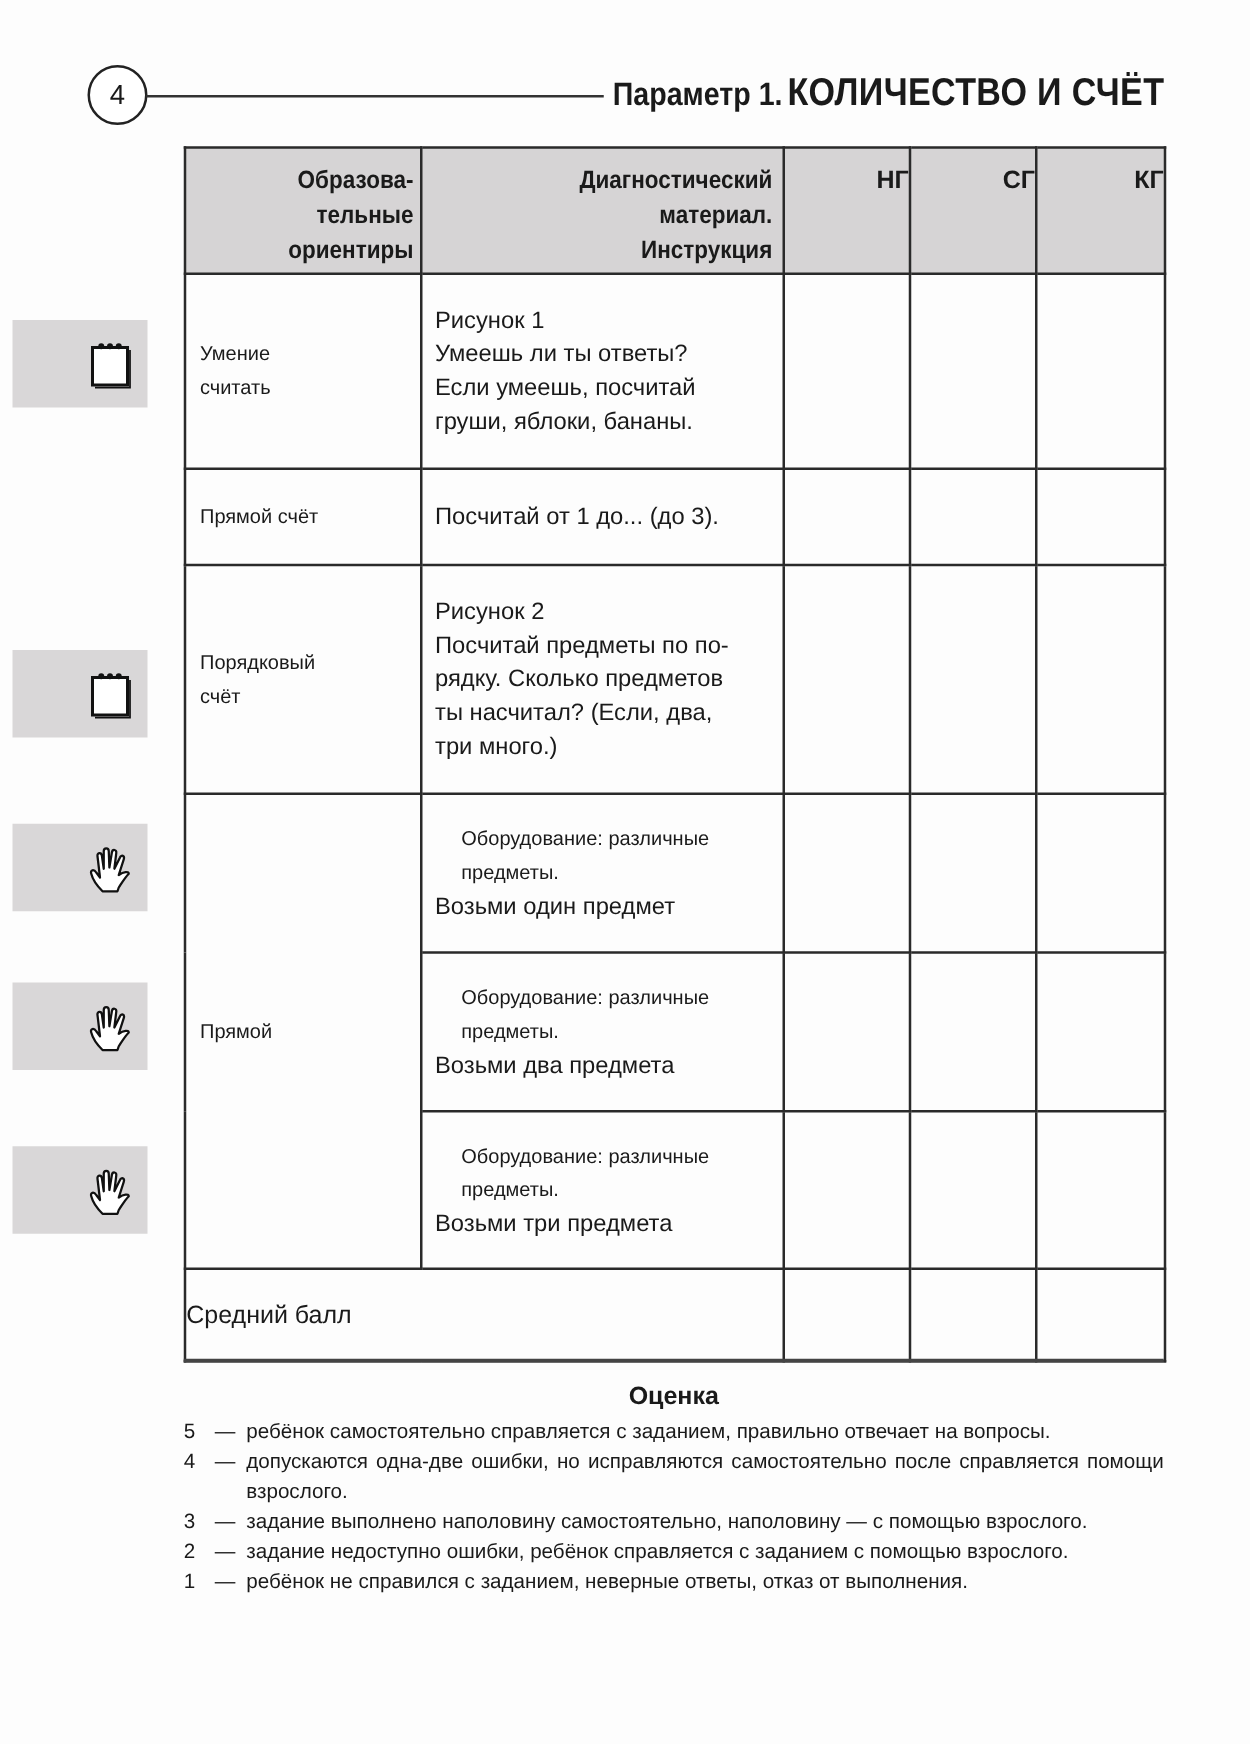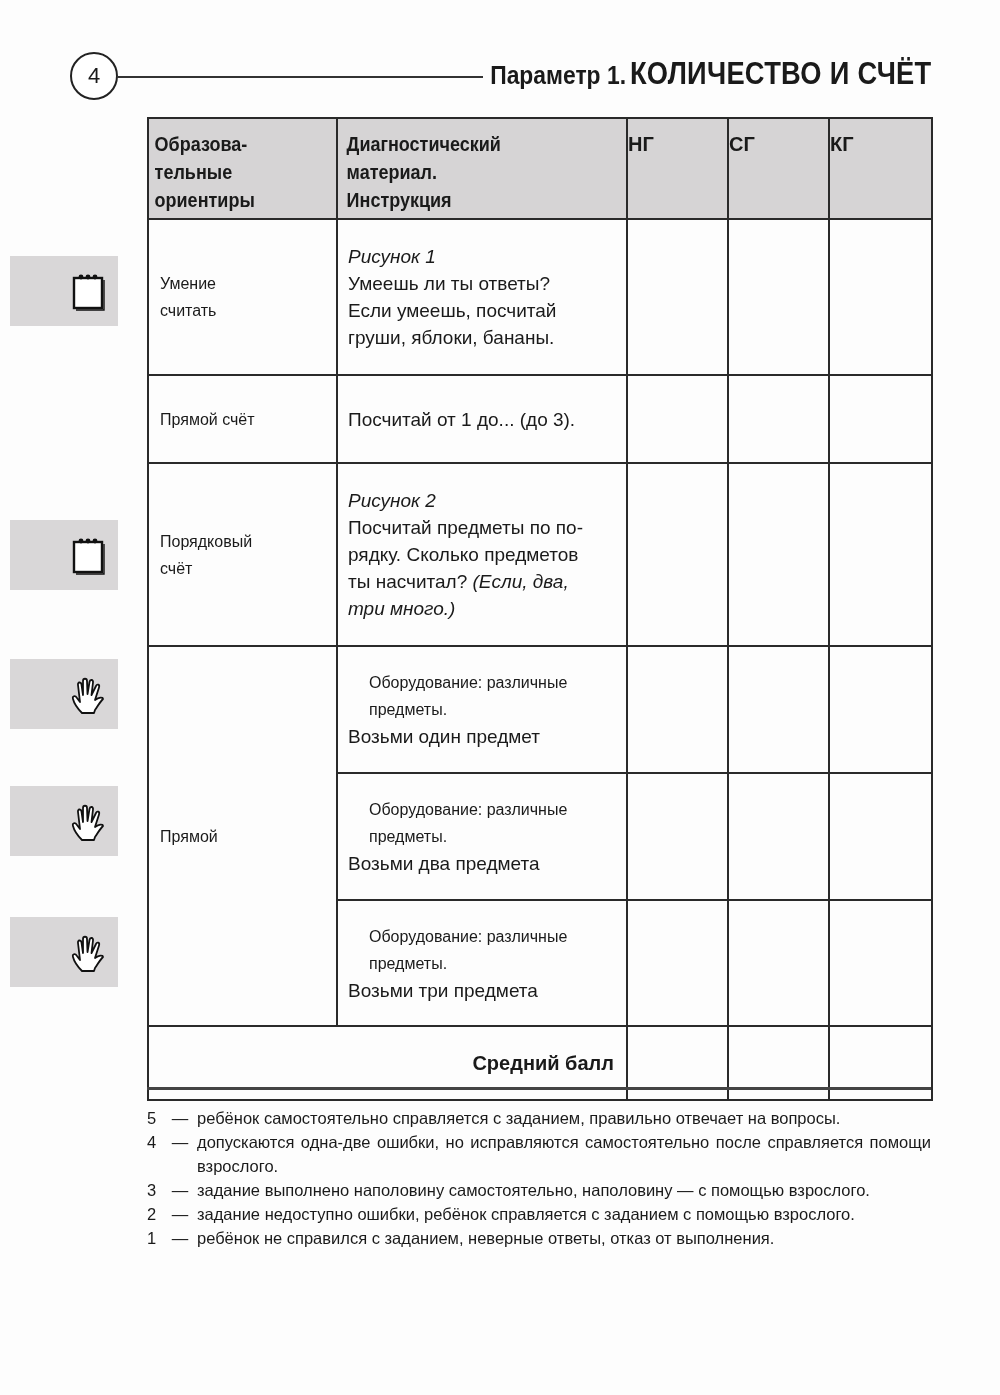--- a/index.html
+++ b/index.html
@@ -23,30 +23,30 @@
 
   .side-tab { position: absolute; left: 10px; width: 108px; background: #d9d7d8; }
   .side-tab .ic { position: absolute; right: 10px; top: 14px; width: 40px; height: 44px; }
 
   table.grid {
     position: absolute; left: 147px; top: 117px; width: 784px; border-collapse: collapse;
     table-layout: fixed;
   }
   table.grid td, table.grid th { border: 2px solid #2a2a2a; vertical-align: top; padding: 0; }
   table.grid th {
-    background: #d6d4d5; font-weight: bold; font-size: 20px; text-align: left;
+    background: #d6d4d5; font-weight: bold; font-size: 20px; text-align: right;
     line-height: 28px; padding-top: 11px; height: 88px;
   }
   .th-narrow { display: inline-block; transform: scaleX(0.9); }
   td.orient { font-weight: normal; font-size: 16px; line-height: 27px; padding-left: 11px !important; vertical-align: middle !important; }
   td.diag { font-size: 19px; line-height: 27px; padding-left: 10px !important; vertical-align: middle !important; }
   td.score { background: transparent; }
-  .ital { font-style: italic; }
+  .ital { }
   .equip { font-size: 16px; line-height: 27px; padding-left: 21px; }
-  .avg-label { text-align: right; font-weight: bold; font-size: 20px; padding-right: 12px !important; vertical-align: middle !important; }
+  .avg-label { text-align: left; font-weight: normal; font-size: 20px; padding-right: 12px !important; vertical-align: middle !important; }
   .bottom-rule { position: absolute; left: 147px; top: 1087px; width: 784px; height: 3px; background: #444; }
 
   .assess { position: absolute; left: 147px; top: 1106px; width: 784px; }
   .assess-title { text-align: center; font-weight: bold; font-size: 20px; margin-bottom: 4px; }
   .assess-item { display: flex; font-size: 16.5px; line-height: 24px; }
   .assess-item .num { width: 16px; flex: none; }
   .assess-item .dash { width: 34px; flex: none; text-align: center; }
   .assess-item .txt { flex: 1; text-align: justify; }
 </style>
 </head>
@@ -133,21 +133,21 @@
       <span class="ital">Рисунок 1</span><br>
       <span>Умеешь ли ты ответы?</span><br>
       <span>Если умеешь, посчитай</span><br>
       <span>груши, яблоки, бананы.</span>
     </td>
     <td class="score"></td>
     <td class="score"></td>
     <td class="score"></td>
   </tr>
 
-  <tr style="height:88px">
+  <tr style="height:77px">
     <td class="orient">
       <span>Прямой счёт</span>
     </td>
     <td class="diag">
       <span>Посчитай от 1 до... (до 3).</span>
     </td>
     <td class="score"></td>
     <td class="score"></td>
     <td class="score"></td>
   </tr>
@@ -215,20 +215,21 @@
     <td class="score"></td>
     <td class="score"></td>
     <td class="score"></td>
   </tr>
 </tbody>
   </table>
 
 <div class="bottom-rule"></div>
 
 <div class="assess">
+  <div class="assess-title">Оценка</div>
   <div class="assess-item">
     <span class="num">5</span>
     <span class="dash">—</span>
     <span class="txt">ребёнок самостоятельно справляется с заданием, правильно отвечает на вопросы.</span>
   </div>
   <div class="assess-item">
     <span class="num">4</span>
     <span class="dash">—</span>
     <span class="txt">допускаются одна-две ошибки, но исправляются самостоятельно после справляется помощи взрослого.</span>
   </div>

